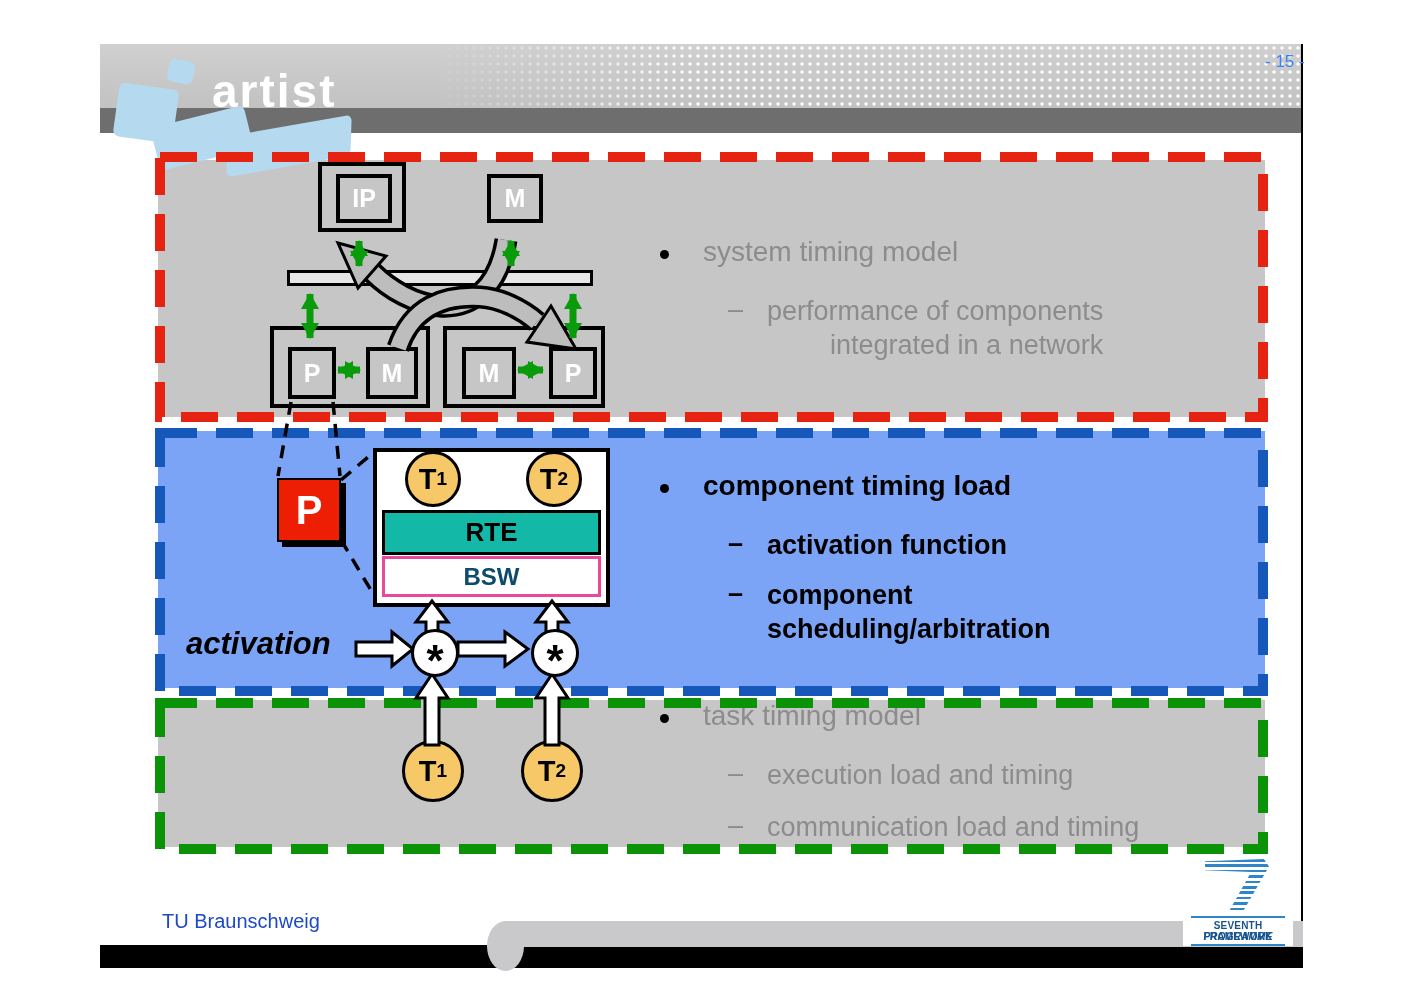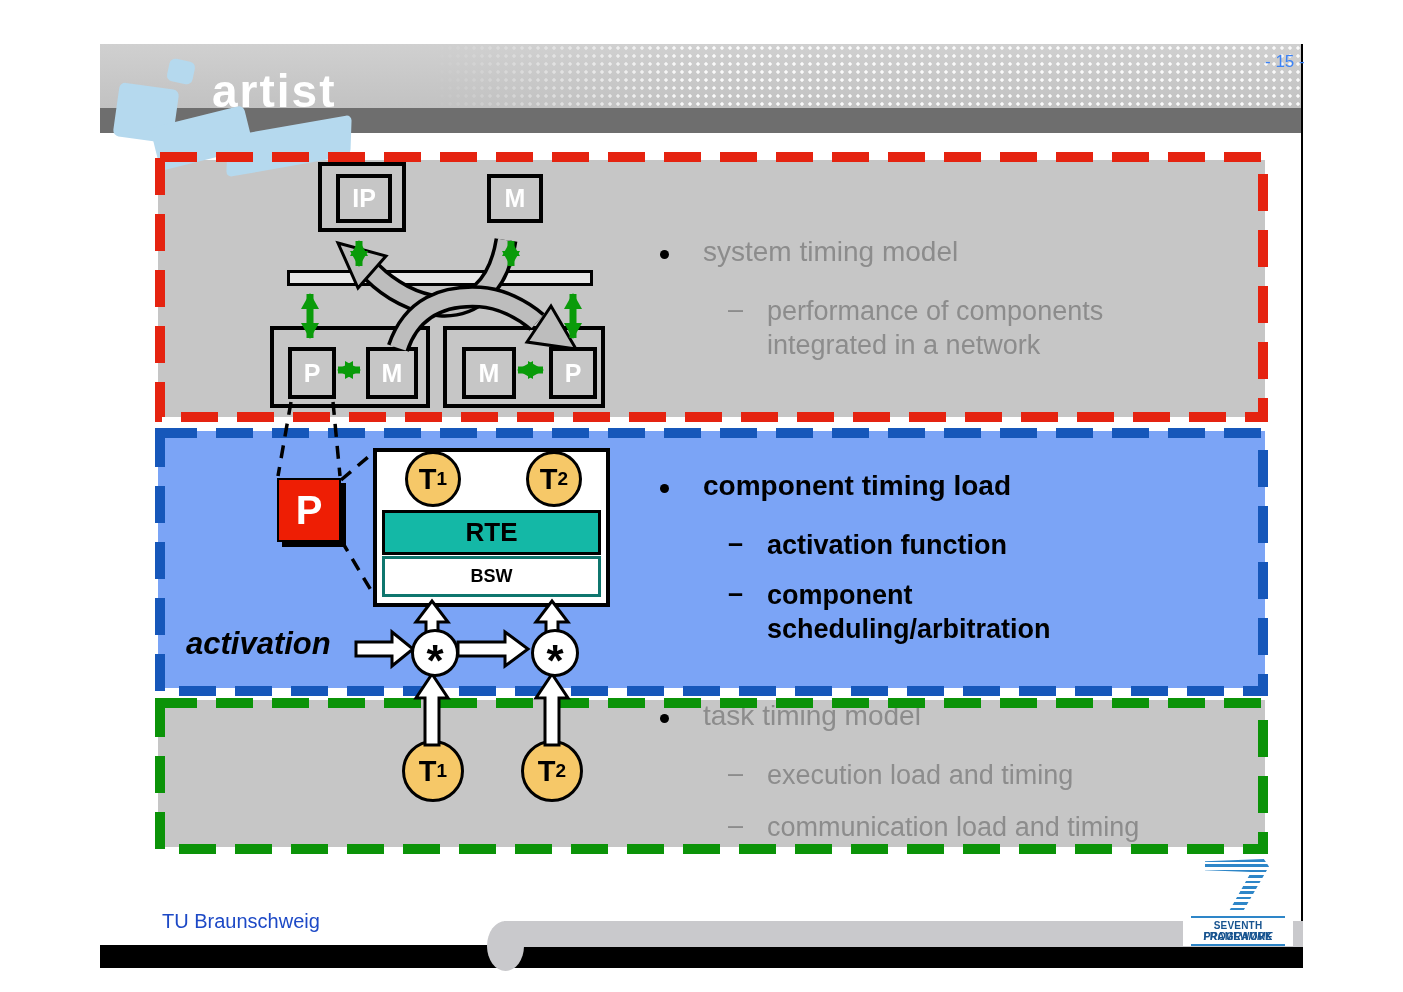--- a/index.html
+++ b/index.html
@@ -29,32 +29,32 @@
   
   .pbox{left:277px;top:478px;width:60px;height:60px;background:#ee1e04;border:2px solid #000;
         box-shadow:5px 5px 0 #000;z-index:2;display:flex;align-items:center;justify-content:center;
         color:#fff;font-weight:bold;font-size:40px;}
   .comp-box{left:373px;top:448px;width:229px;height:151px;background:#fff;border:4px solid #000;z-index:2;}
   .tcircle{background:#f6c868;border:3px solid #000;border-radius:50%;z-index:3;display:flex;align-items:center;justify-content:center;
            color:#000;font-weight:bold;font-size:29px;}
   .tcircle sub{font-size:19px;}
   .rte{left:382px;top:510px;width:213px;height:39px;background:#14b8a6;border:3px solid #000;z-index:3;
        display:flex;align-items:center;justify-content:center;font-size:26px;font-weight:bold;color:#000;}
-  .bsw{left:382px;top:556px;width:213px;height:35px;background:#fff;border:3px solid #0f766e;z-index:3;
-       display:flex;align-items:center;justify-content:center;font-size:18px;font-weight:bold;color:#000000;}
+  .bsw{left:382px;top:556px;width:213px;height:35px;background:#fff;border:3px solid #ec4899;z-index:3;
+       display:flex;align-items:center;justify-content:center;font-size:24px;font-weight:bold;color:#0c4a6e;}
   .activation{left:186px;top:626px;font-size:31px;font-weight:bold;font-style:italic;color:#000;z-index:3;}
   .star{width:42px;height:42px;background:#fff;border:3px solid #000;border-radius:50%;z-index:6;
         display:flex;align-items:flex-start;justify-content:center;font-size:44px;font-weight:bold;color:#000;}
   .star span{transform:translateY(4px);}
   
   .b-dot{width:9px;height:9px;border-radius:50%;background:#000;z-index:3;}
   .lvl1{font-size:28px;z-index:3;white-space:nowrap;}
   .lvl2{font-size:27px;z-index:3;white-space:pre-line;line-height:34px;}
   .dash{font-size:27px;z-index:3;}
-  .gray-t{color:#8c8c8c;}
+  .gray-t{color:#8c8c8c;text-align:right;}
   .black-b{color:#000;font-weight:bold;}
   
   .gray-band{left:504px;top:921px;width:799px;height:26px;background:#c9c9cc;z-index:2;}
   .gray-ball{left:487px;top:921px;width:37px;height:50px;background:#c9c9cc;border-radius:50%;z-index:2;}
   .black-bar{left:100px;top:945px;width:1203px;height:23px;background:#000;z-index:1;}
   .tu{left:162px;top:910px;color:#1d49c6;font-size:20px;z-index:3;}
   .fp7-box{left:1183px;top:856px;width:110px;height:90px;background:#fff;z-index:4;}
   .fp7-seven{position:absolute;left:22px;top:3px;width:64px;height:54px;
     background:repeating-linear-gradient(to bottom,#2e86c8 0 2.6px,#fff 2.6px 5.4px);
     clip-path:polygon(0 4%,92% 0,100% 14%,58% 100%,36% 100%,72% 24%,0 21%);}

